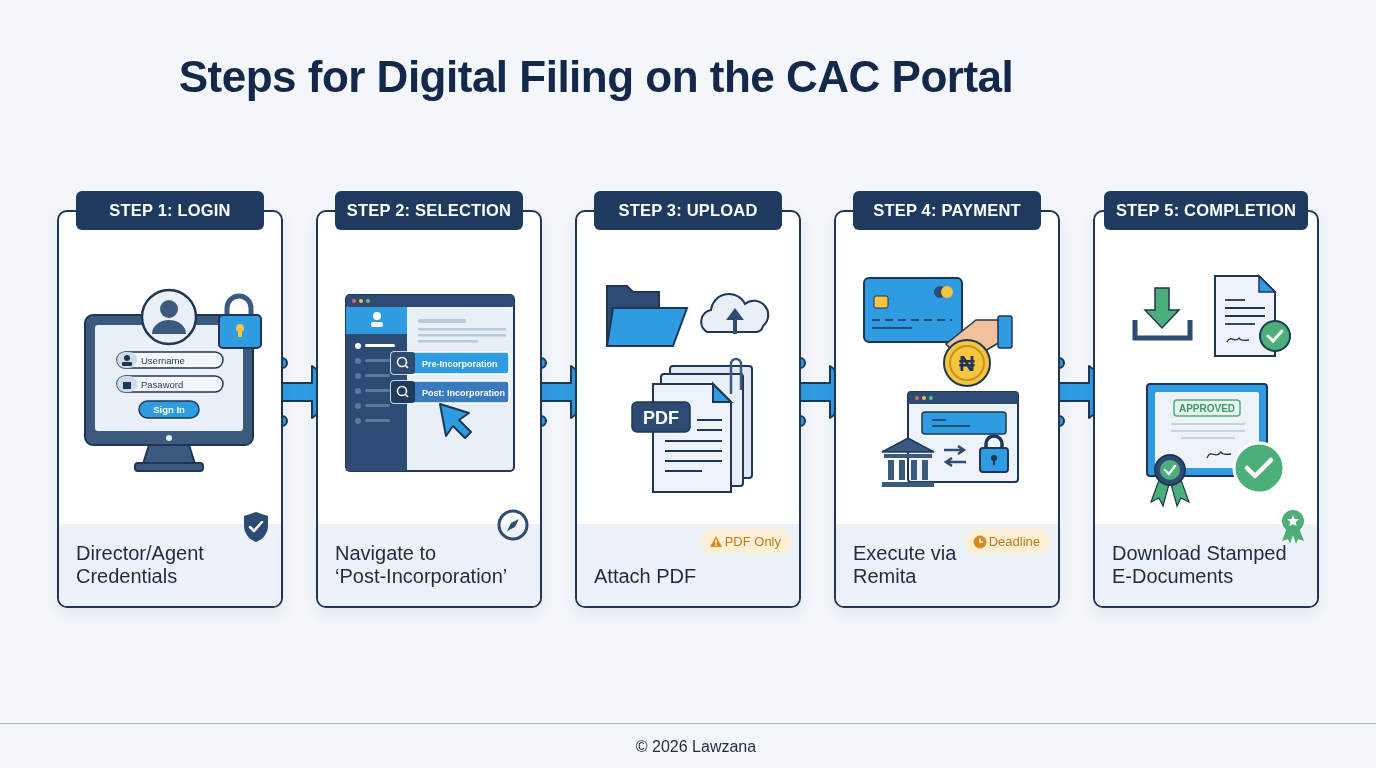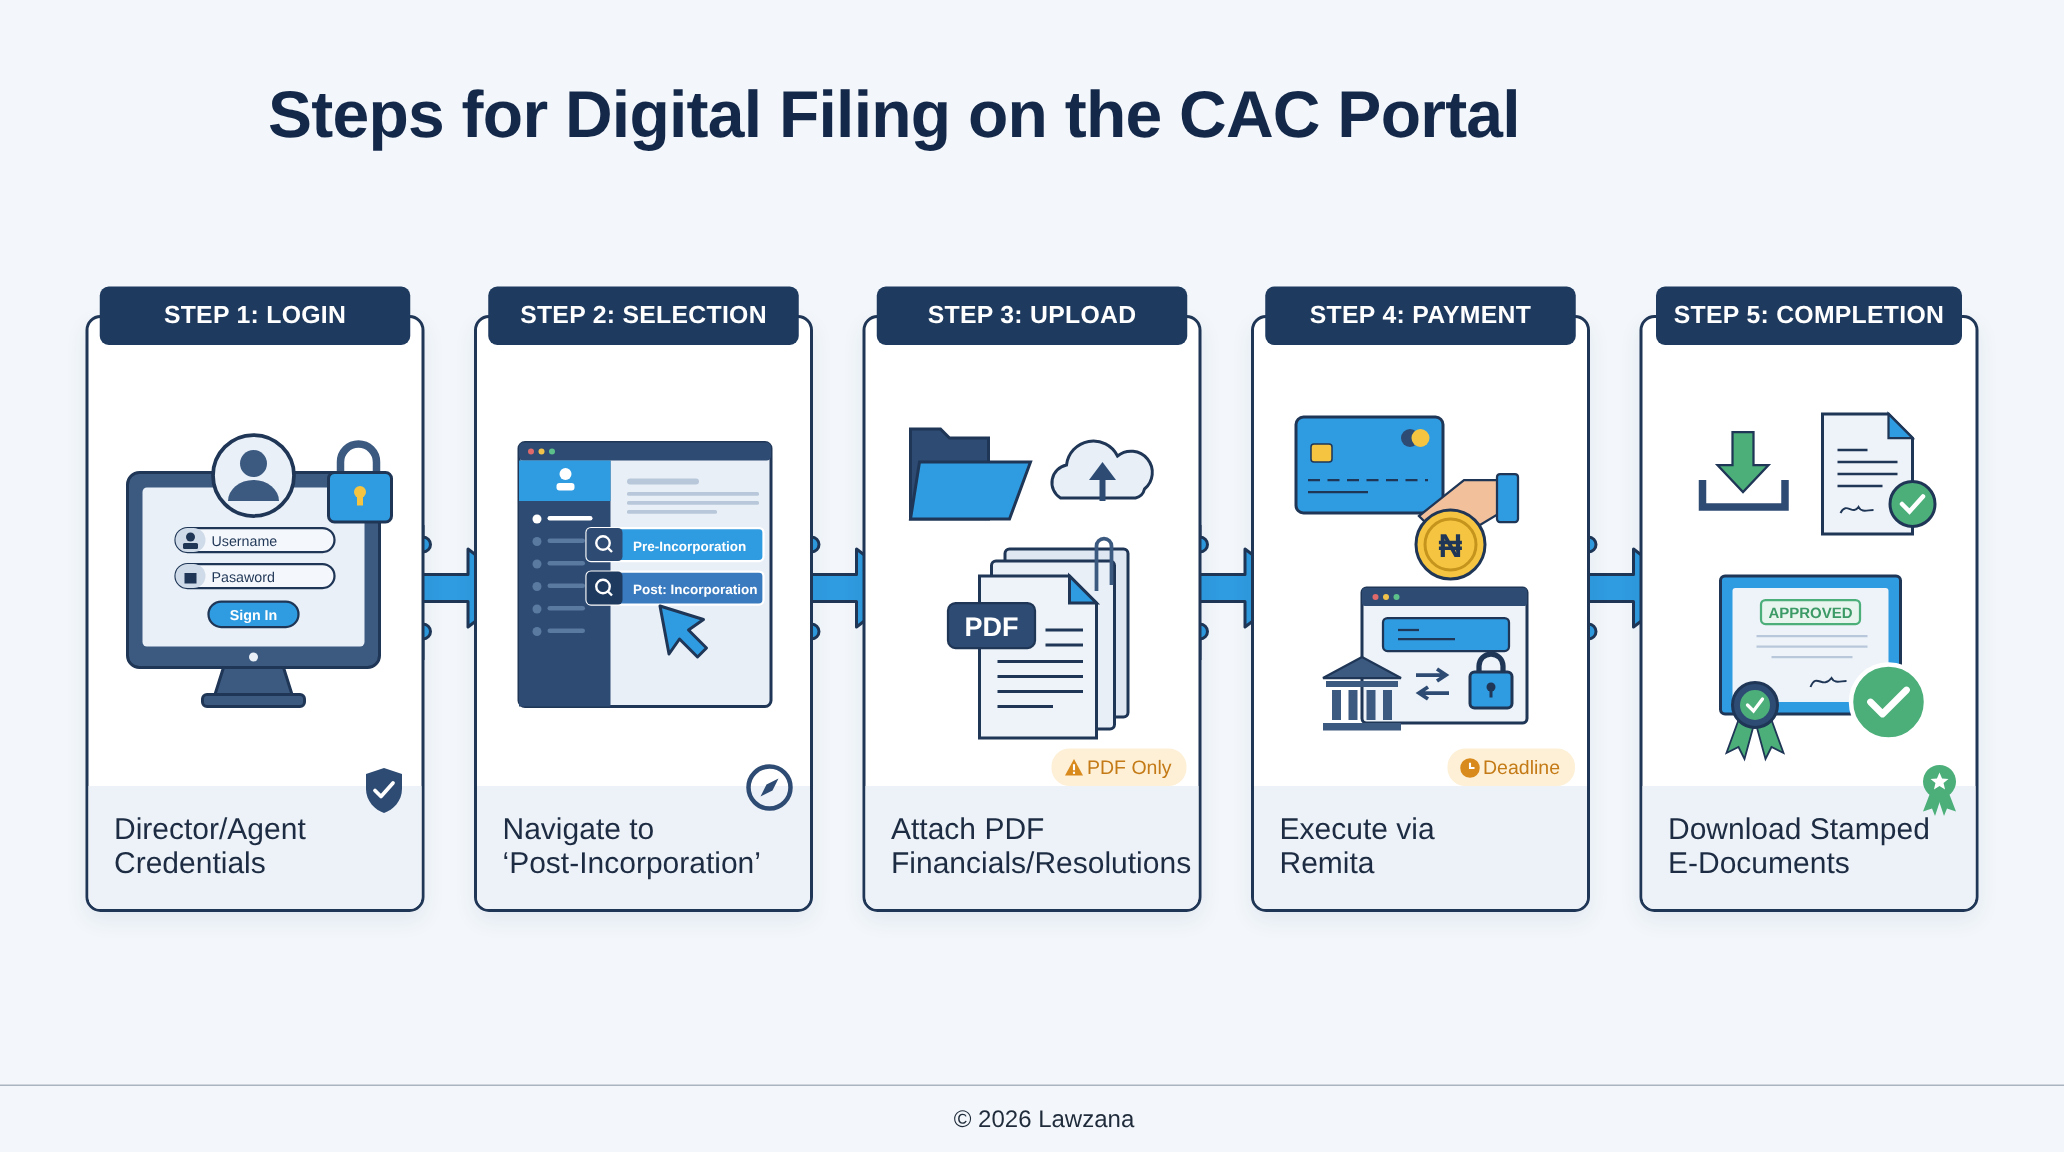--- a/index.html
+++ b/index.html
@@ -25,27 +25,27 @@
     position: absolute; left: 0; right: 0; bottom: 0; height: 82px;
     background: #edf2f8; border-radius: 0 0 8px 8px;
   }
   .card .desc {
     position: absolute; left: 17px; bottom: 18px;
     font-size: 20px; line-height: 23px; color: #1d2c42;
   }
   .card .header {
     position: absolute; top: -21px; left: 50%; transform: translateX(-50%);
     background: #1e3a5f; color: #fff; font-weight: 700; font-size: 16.5px;
-    padding: 10px 0; width: 207px; text-align: center; border-radius: 6px;
+    padding: 10px 0; width: 188px; text-align: center; border-radius: 6px;
     white-space: nowrap; letter-spacing: 0.2px;
   }
   .card .header.wide { width: 204px; }
   .illus { position: absolute; left: 0; top: 0; width: 226px; height: 320px; }
   .badge {
-    position: absolute; right: 8px; bottom: 82px;
+    position: absolute; right: 8px; bottom: 52px;
     background: #fdf0d6; color: #c47a16; font-size: 13px;
     padding: 5px 10px 5px 8px; border-radius: 12px; display: flex; align-items: center; gap: 2px;
   }
   .corner-icon { position: absolute; right: 12px; bottom: 64px; }
   .connector { position: absolute; }
   .footer-line {
     position: absolute; top: 723px; left: 0; width: 1376px; height: 1px; background: #a9b4c0;
   }
   .copyright {
     position: absolute; top: 738px; left: 0; width: 1376px; text-align: center;
@@ -210,21 +210,20 @@
   <div class="badge">
     <svg width="14" height="13" viewBox="0 0 14 13">
       <path d="M7 1 L13 12 H1 Z" fill="#d98a1c"></path>
       <rect x="6.3" y="4.5" width="1.4" height="4" fill="#fff"></rect>
         <rect x="6.3" y="9.5" width="1.4" height="1.4" fill="#fff"></rect>
     </svg>
     <span>PDF Only</span>
   </div>
   <div class="desc">
     <div>Attach PDF</div>
-    <div>Financials/Resolutions</div>
   </div>
   <div class="header">STEP 3: UPLOAD</div>
 </div>
 
 <div class="card" style="left:834px;">
   <div class="footer"></div>
   <svg class="illus" viewBox="0 0 226 320">
 
     <rect x="28" y="66" width="98" height="64" rx="5" fill="#2f9be0" stroke="#1f3656" stroke-width="2"></rect>
     <rect x="38" y="84" width="14" height="12" rx="2" fill="#f5c542" stroke="#1f3656" stroke-width="1"></rect>

